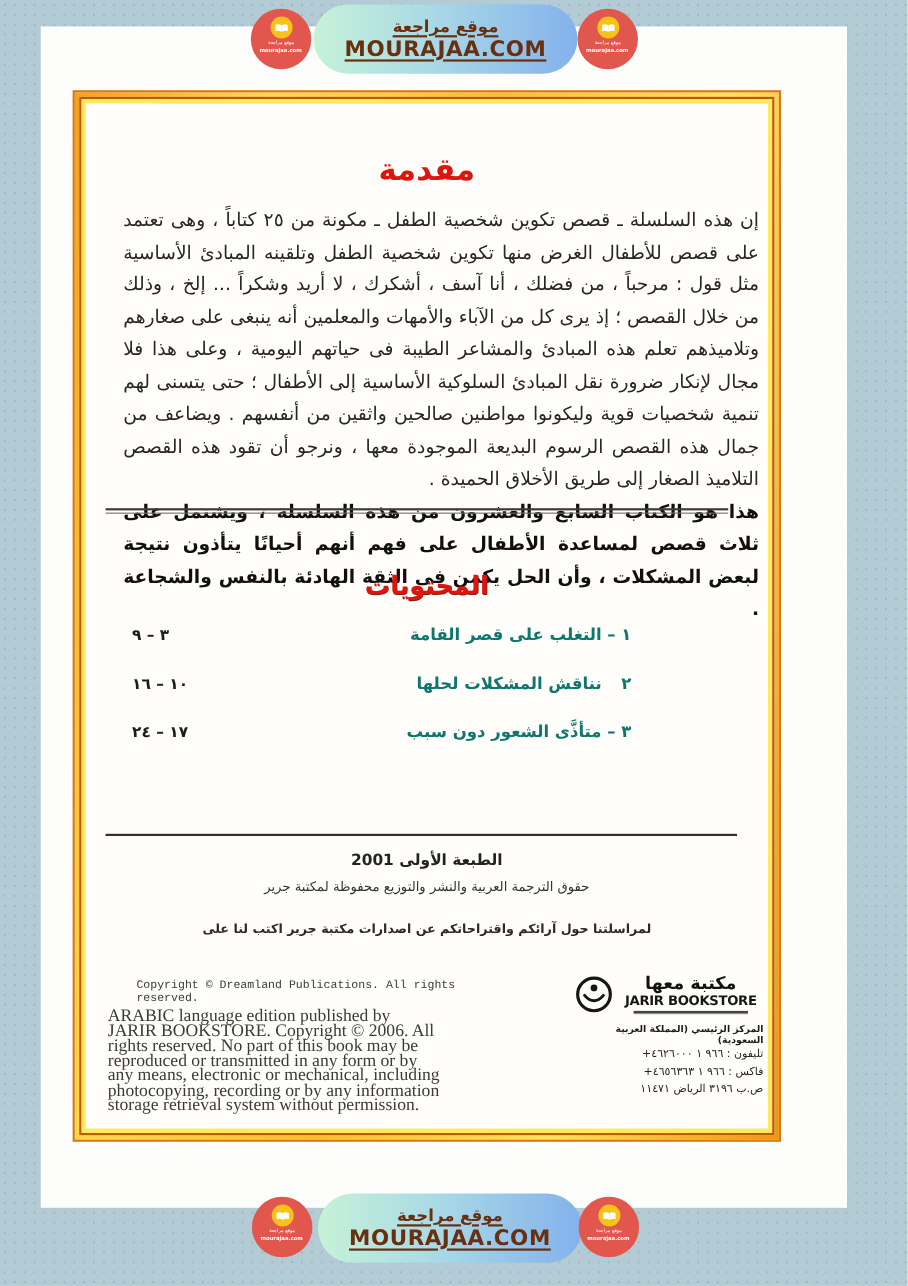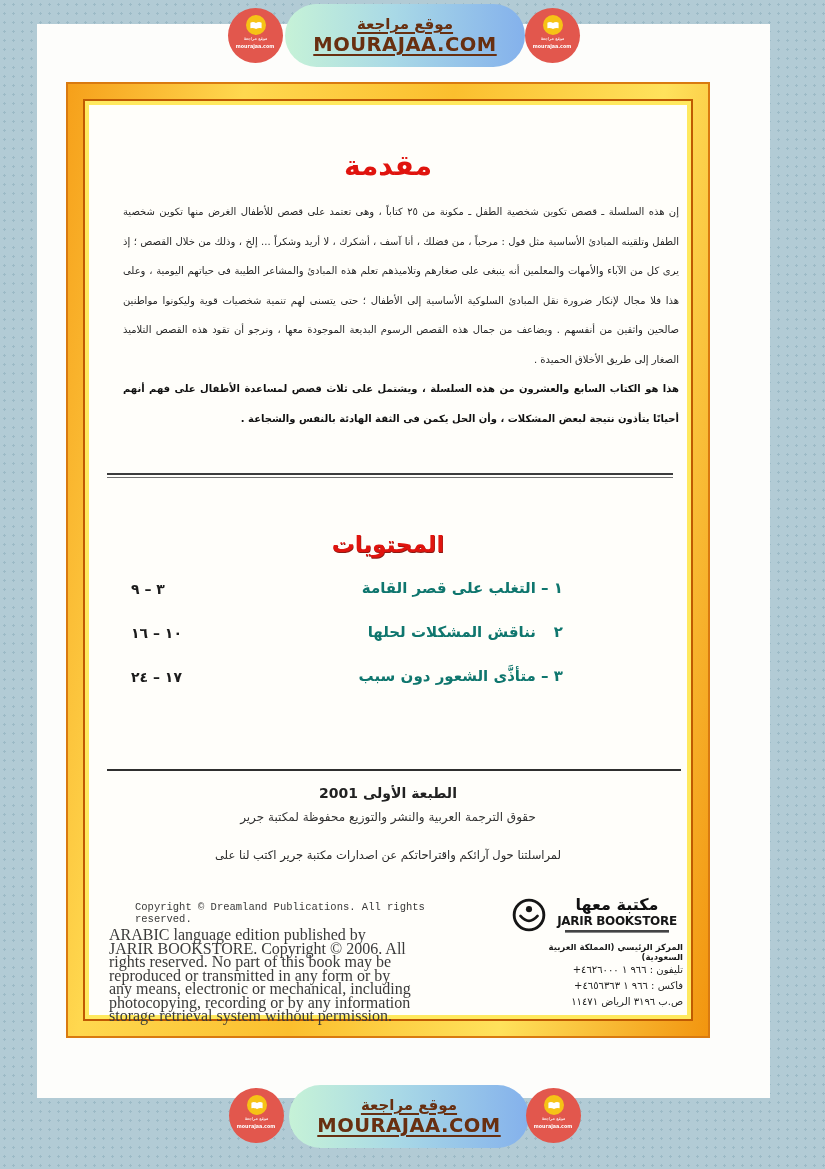--- a/index.html
+++ b/index.html
@@ -14,38 +14,38 @@
   }
 
   
   .white-page { position:absolute; left:37px; top:24px; width:733px; height:1074px; background:#fdfdfb; }
 
   
   .frame {
     position:absolute; left:66px; top:82px; width:644px; height:956px;
     border:2px solid #d97a10;
     background:linear-gradient(100deg,#f6a01a 0%, #ffd84f 22%, #fbbf2e 48%, #ffe25c 74%, #f2950f 100%);
-    padding:15px;
+    padding:4px;
   }
   .frame-inner {
     position:relative; width:100%; height:100%;
     border:2px solid #c05a02;
     box-shadow:inset 0 0 0 4px #ffe95e;
     background:#fffefa;
   }
 
   
   .page-title {
     position:absolute; top:48px; left:0; right:0;
     text-align:center; color:#e0140e; font-size:28px; font-weight:bold;
   }
   .intro-block {
     position:absolute; top:96px; left:22px; right:12px;
     direction:rtl; text-align:justify;
-    font-size:10px; line-height:29.5px; color:#262626;margin-left:16px;
+    font-size:17px; line-height:29.5px; color:#262626;margin-left:16px;
   }
   .intro-block p { margin:0; }
   .intro-bold { font-weight:bold; color:#101010; }
 
   .rule-double {
     position:absolute; top:372px; left:22px; width:566px; height:5px;
     border-top:2px solid #3c3c3c; border-bottom:1px solid #6e6e6e;
   }
 
   .contents-heading {
@@ -65,21 +65,21 @@
     direction:rtl; font-size:14px; font-weight:bold; color:#1c1c1c; letter-spacing:2px;
   }
 
   .rule-single { position:absolute; top:668px; left:22px; width:574px; border-top:2px solid #2f2f2f; }
 
   .edition-line1 { position:absolute; top:684px; left:0; right:0; text-align:center; direction:rtl;
                    font-size:14px; font-weight:bold; color:#222; }
   .edition-line2 { position:absolute; top:709px; left:0; right:0; text-align:center; direction:rtl;
                    font-size:12px; color:#333; }
   .contact-line  { position:absolute; top:747px; left:0; right:0; text-align:center; direction:rtl;
-                   font-size:11.5px; font-weight:normal; color:#2a2a2a; }
+                   font-size:11.5px; font-weight:bold; color:#2a2a2a; }
   .email-line    { position:absolute; top:769px; left:0; right:0; text-align:center;
                    font-family:"Liberation Serif", serif; font-size:13px; font-weight:bold; color:#222; }
 
   .copyright-line1 {
     position:absolute; top:800px; left:24px; width:330px;
     font-family:Liberation Mono, monospace; font-size:10.5px; color:#3a3a3a;margin-left:26px;
   }
   .copyright-block {
     position:absolute; top:827px; left:24px; width:305px;
     font-family:"Liberation Serif", serif; font-size:16px; line-height:13.5px; color:#3a3a3a;

